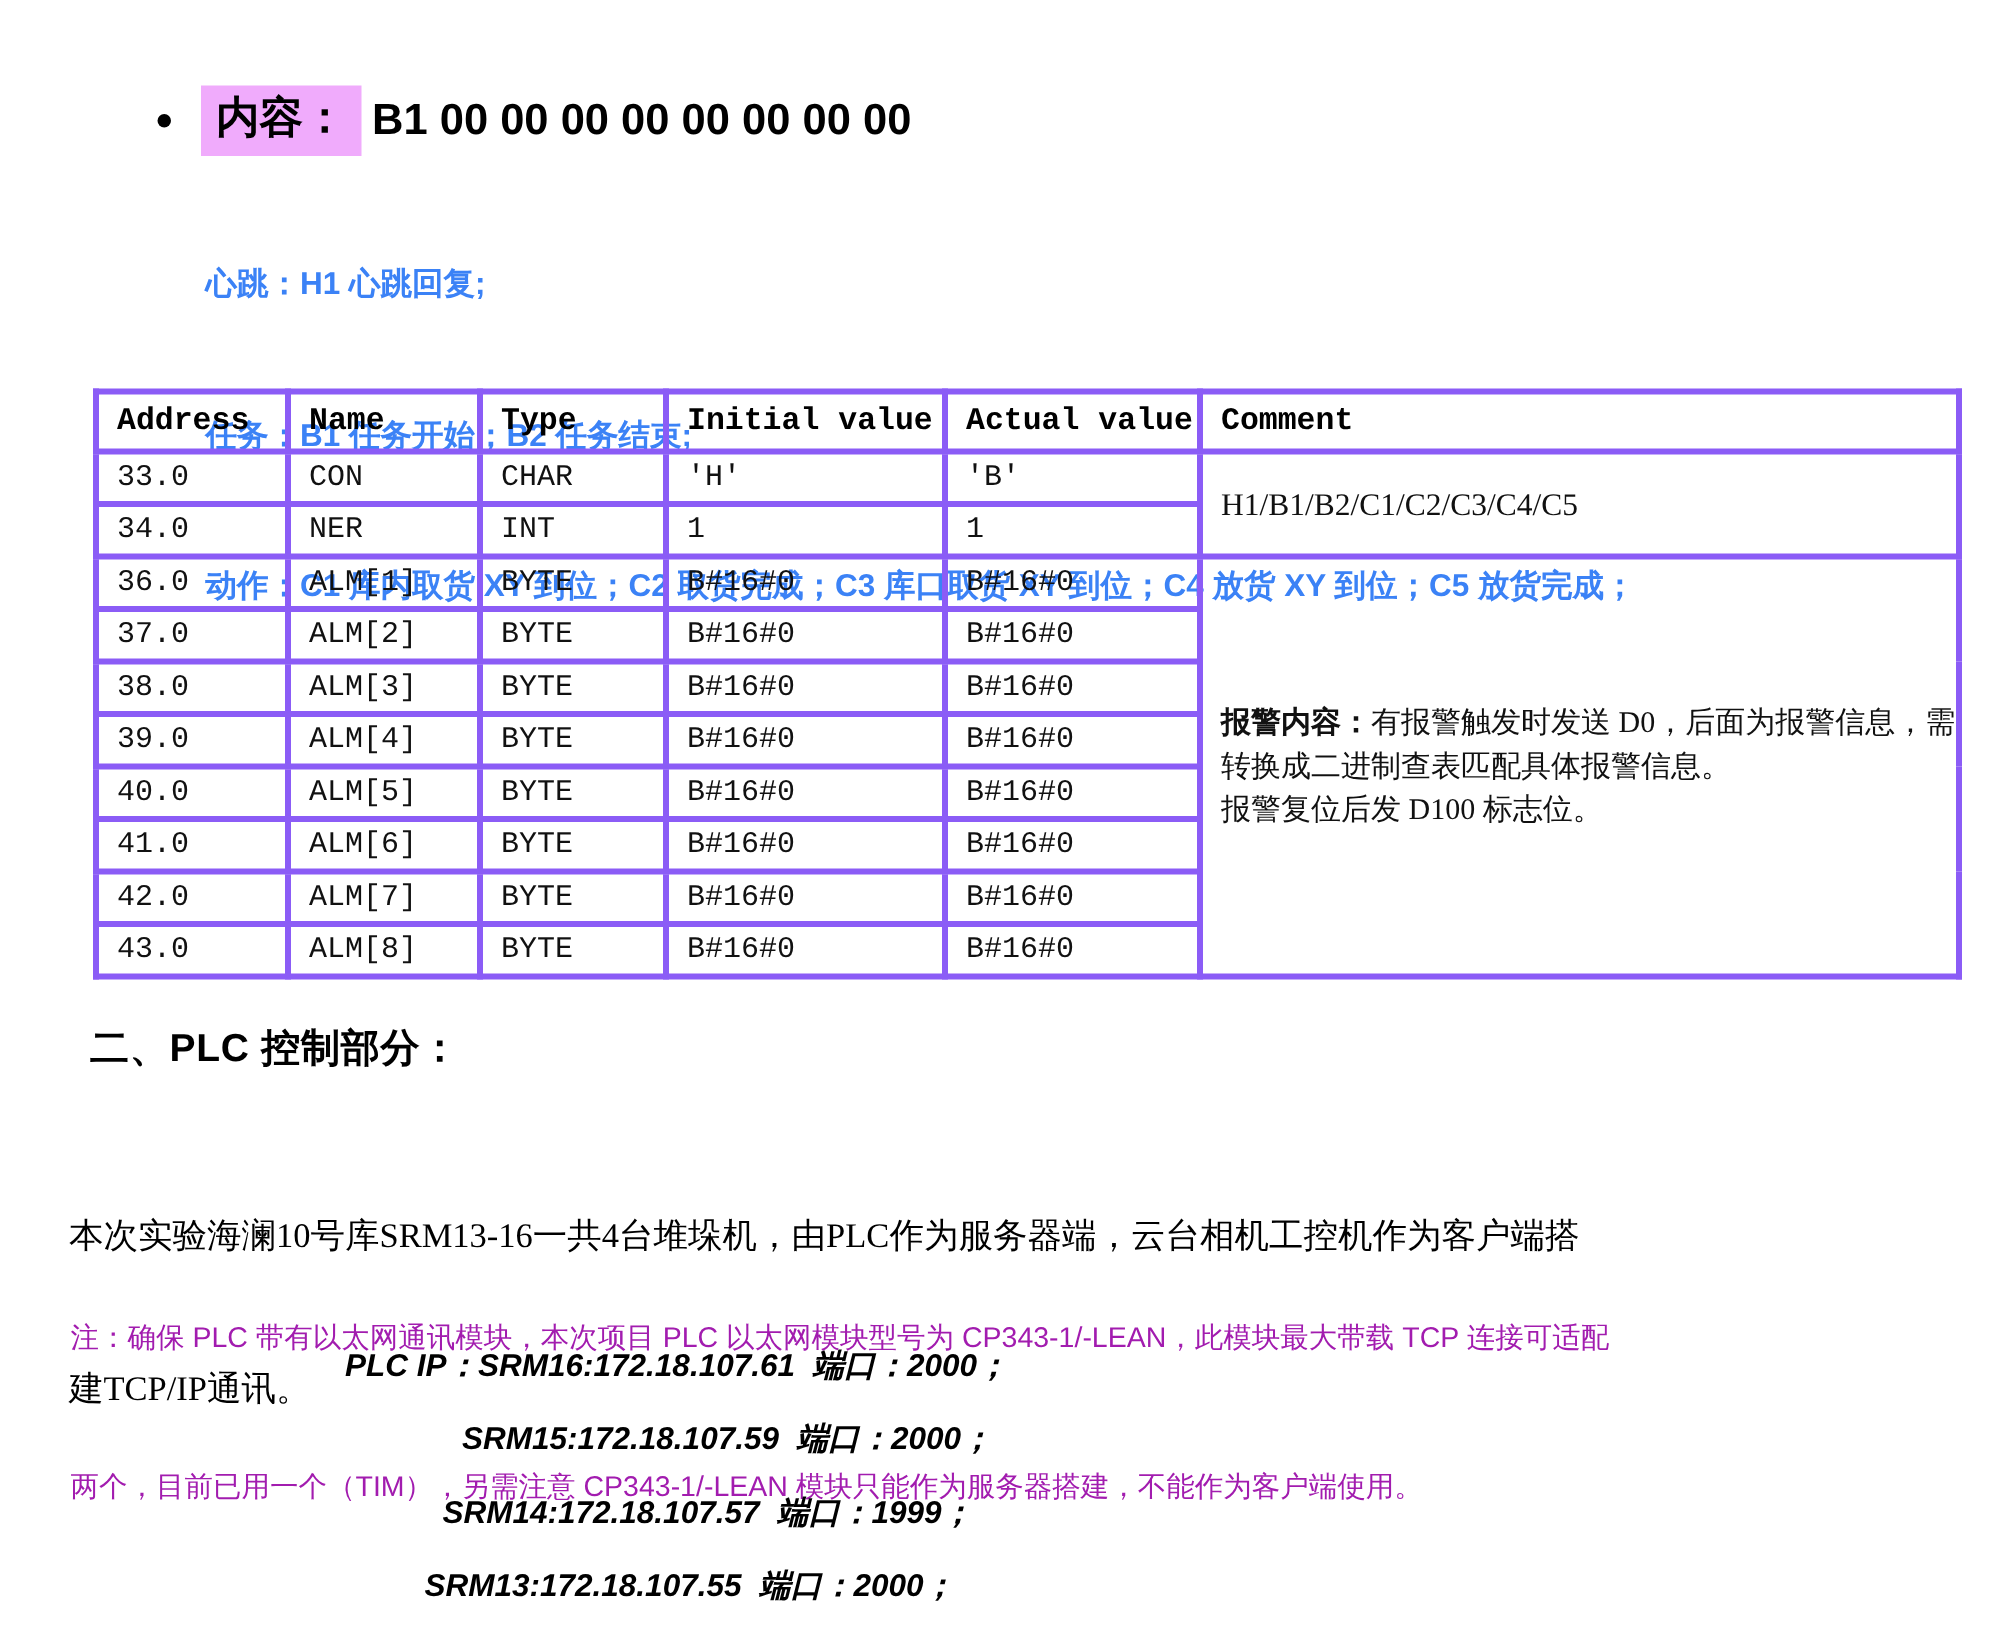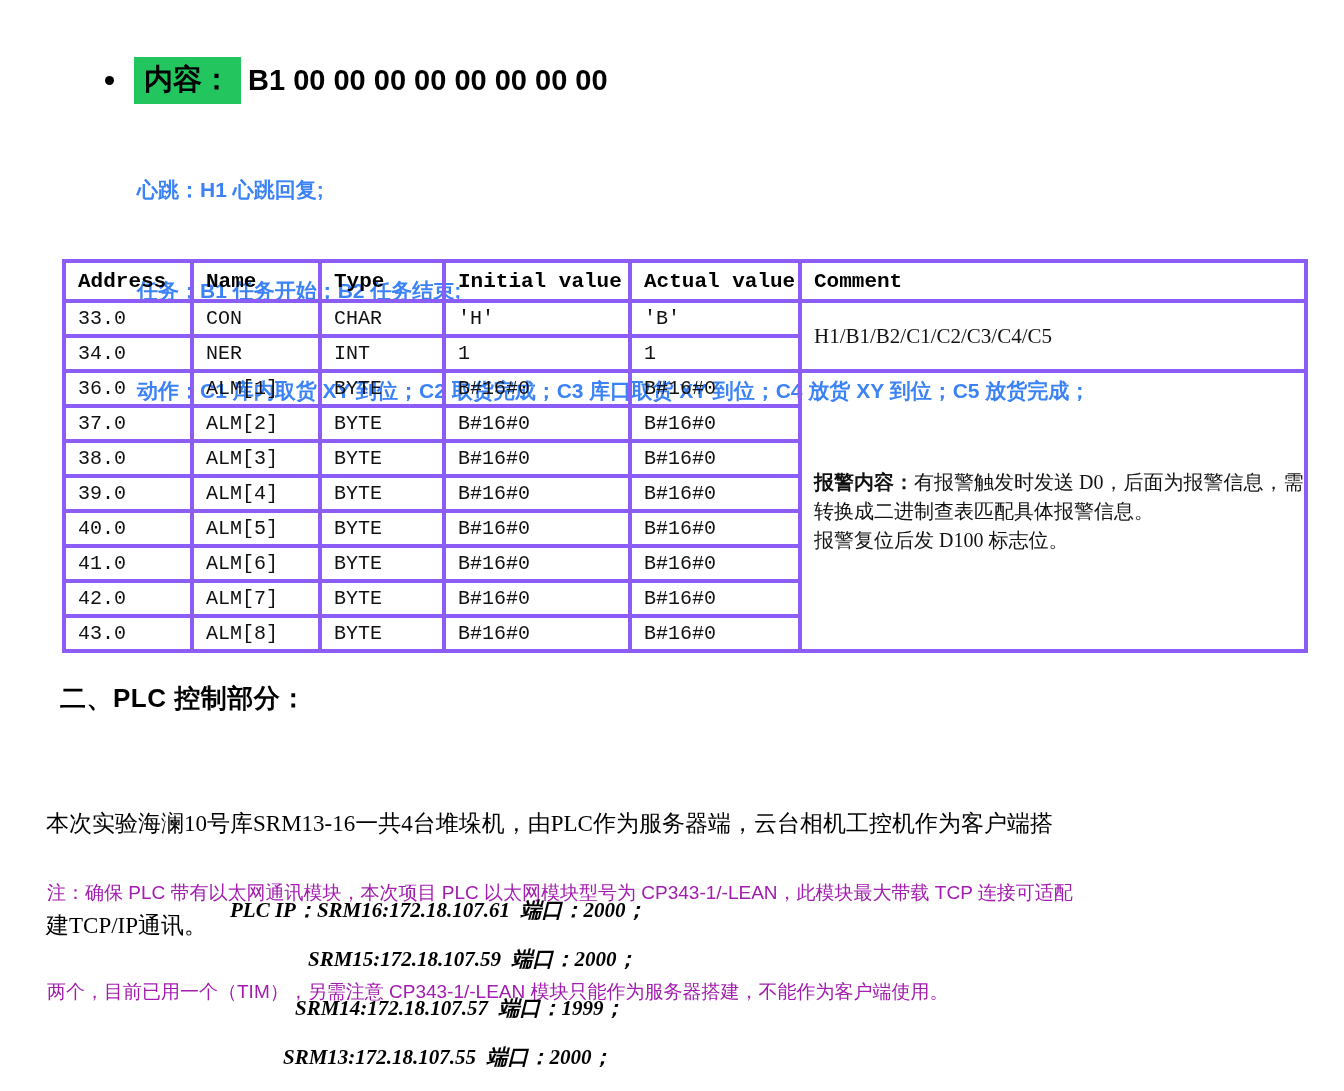--- a/index.html
+++ b/index.html
@@ -90,37 +90,37 @@
   
   .note-para {
     position: absolute; left: 47px; top: 810px;
     color: #a21caf; font-size: 19px; line-height: 33px;
     white-space: pre;
   }
 
   
   .ip-line {
     position: absolute;
-    font-family: Liberation Serif, serif;
+    font-family: Liberation Sans, sans-serif;
     font-weight: bold; font-style: italic;
     font-size: 21px; white-space: pre; color: #000;
   }
   .ip-line-0 { left: 230px; top: 896px; }
   .ip-line-1 { left: 308px; top: 945px; }
   .ip-line-2 { left: 295px; top: 994px; }
   .ip-line-3 { left: 283px; top: 1043px; }
 </style>
 </head>
 <body>
 
 <div>
 
   <div class="bullet-row">
     <span class="bullet-dot"></span>
-    <span class="hl-label" style="background: #22c55e;">内容：</span>
+    <span class="hl-label" style="background: #f0abfc;">内容：</span>
     <span class="bullet-value">B1 00 00 00 00 00 00 00 00</span>
   </div>
 
   <div class="red-lines">
     <div>心跳：H1 心跳回复;</div>
     <div>任务：B1 任务开始；B2 任务结束;</div>
     <div>动作：C1 库内取货 XY 到位；C2 取货完成；C3 库口取货 XY 到位；C4 放货 XY 到位；C5 放货完成；</div>
   </div>
 
   <div class="plc-table-wrap">

